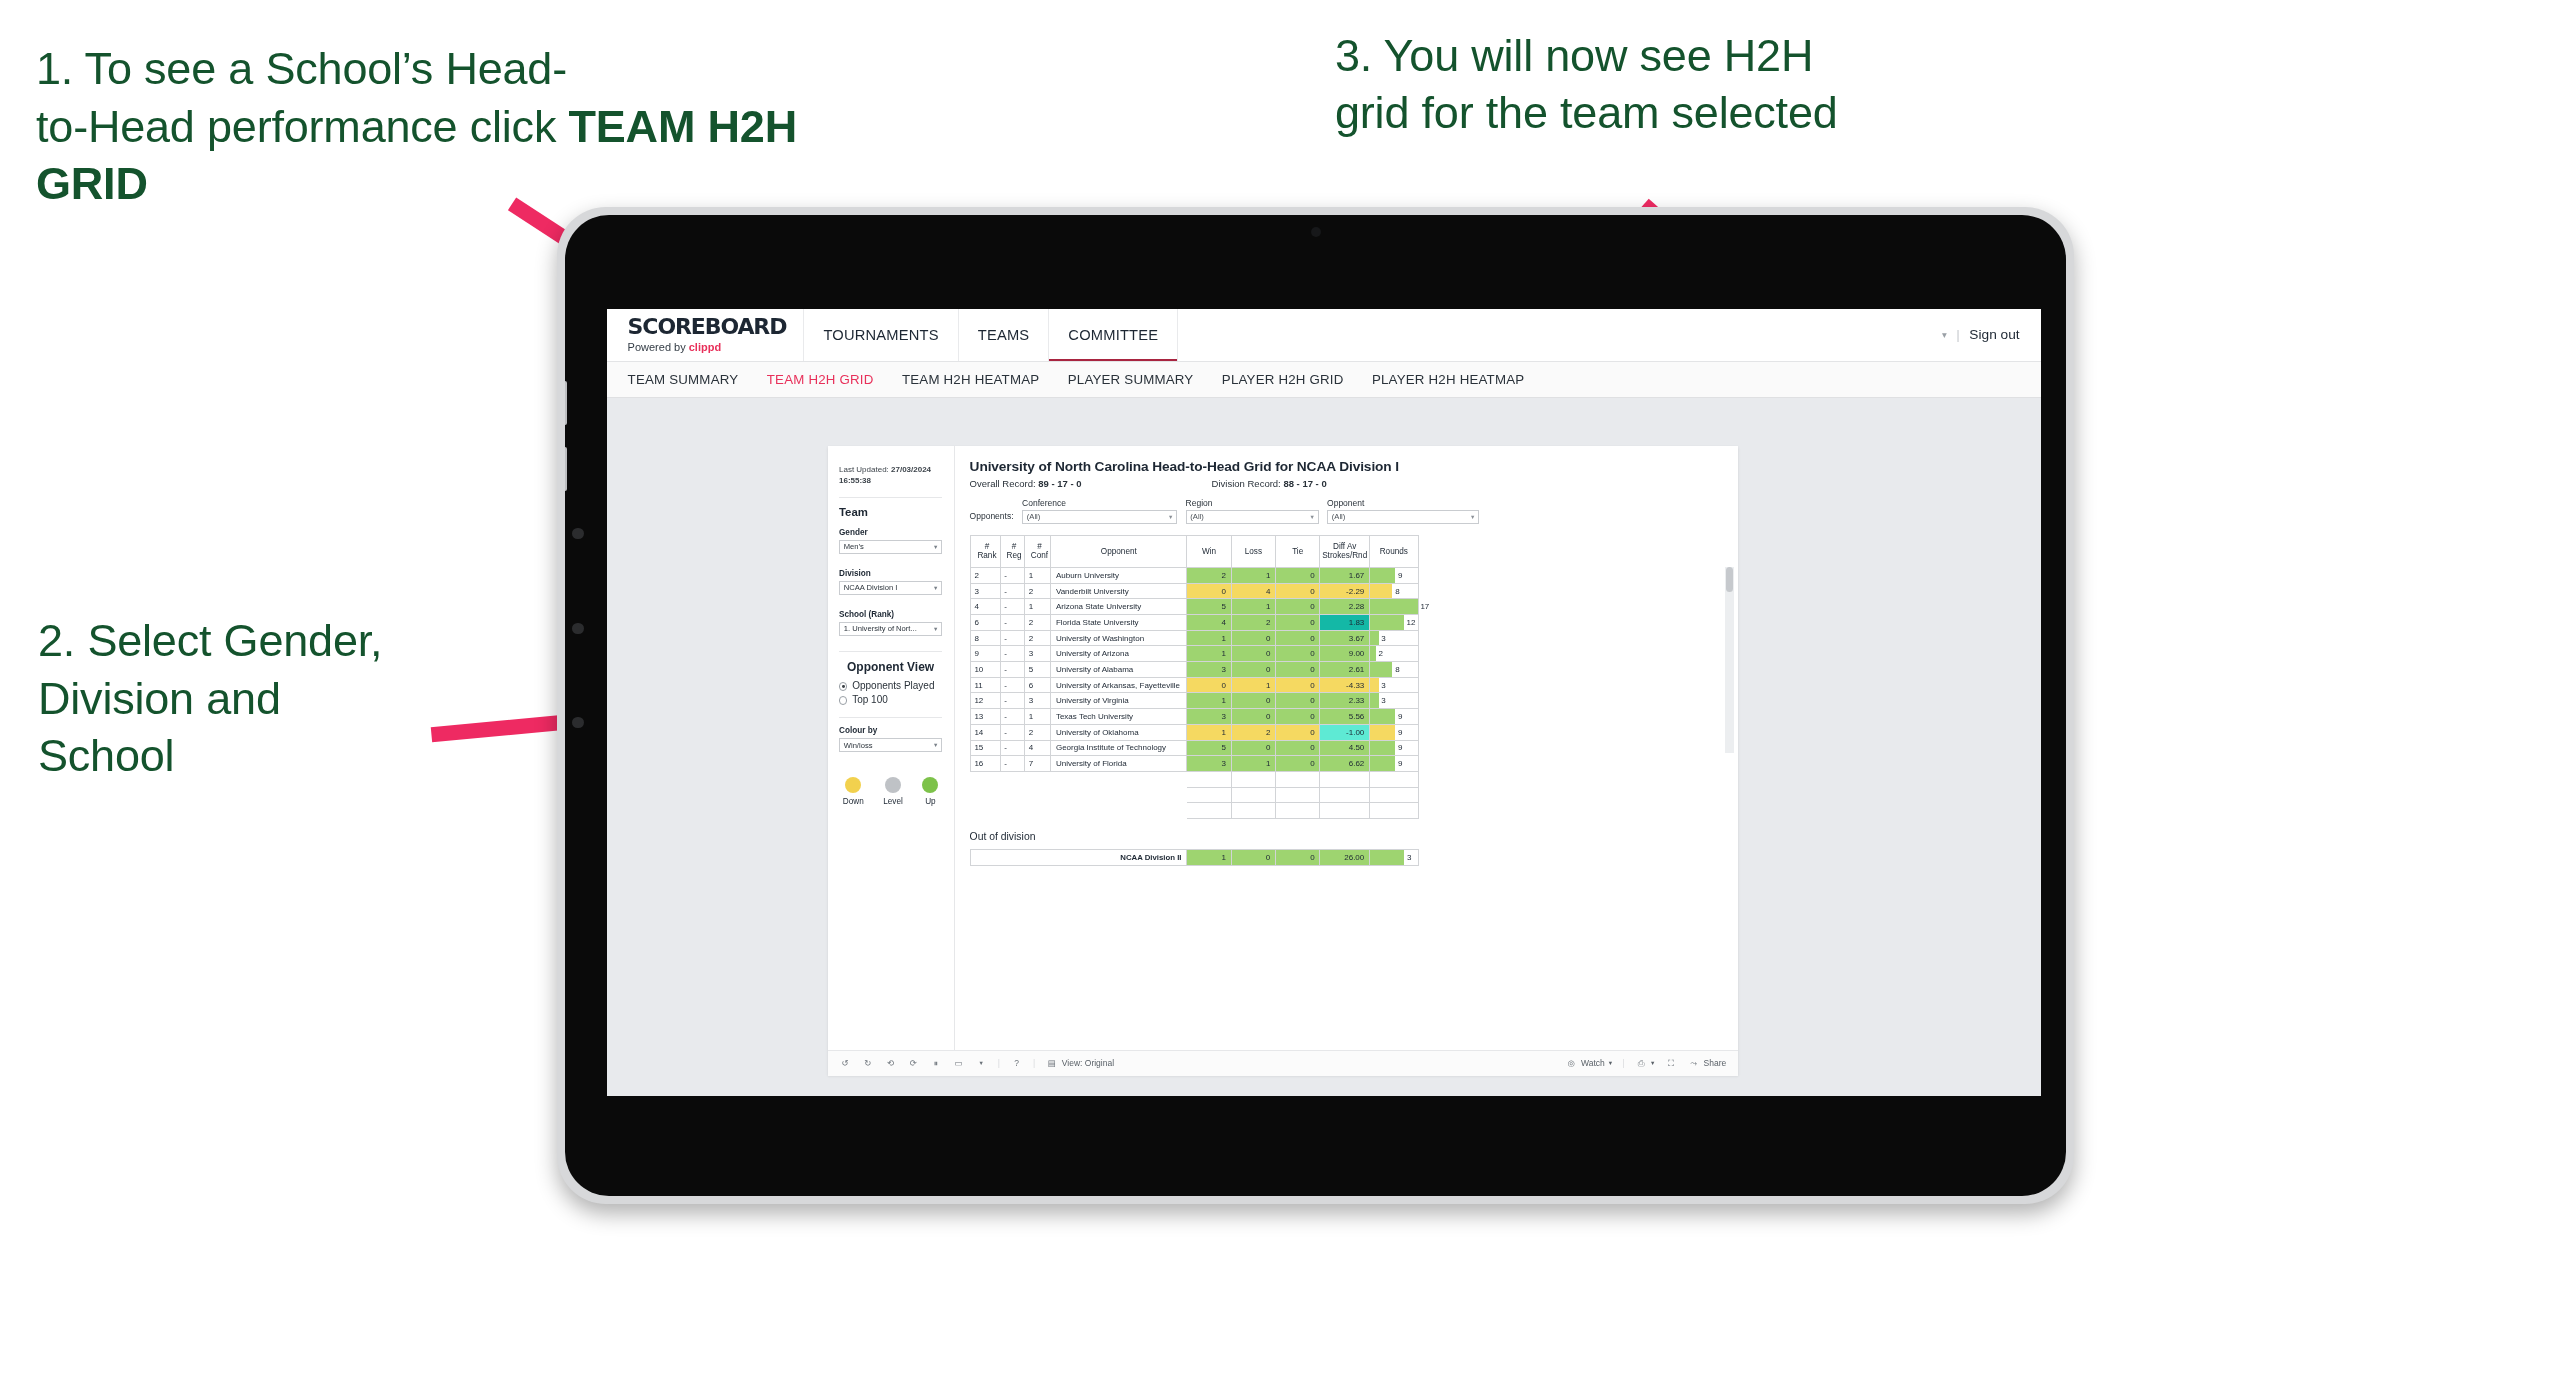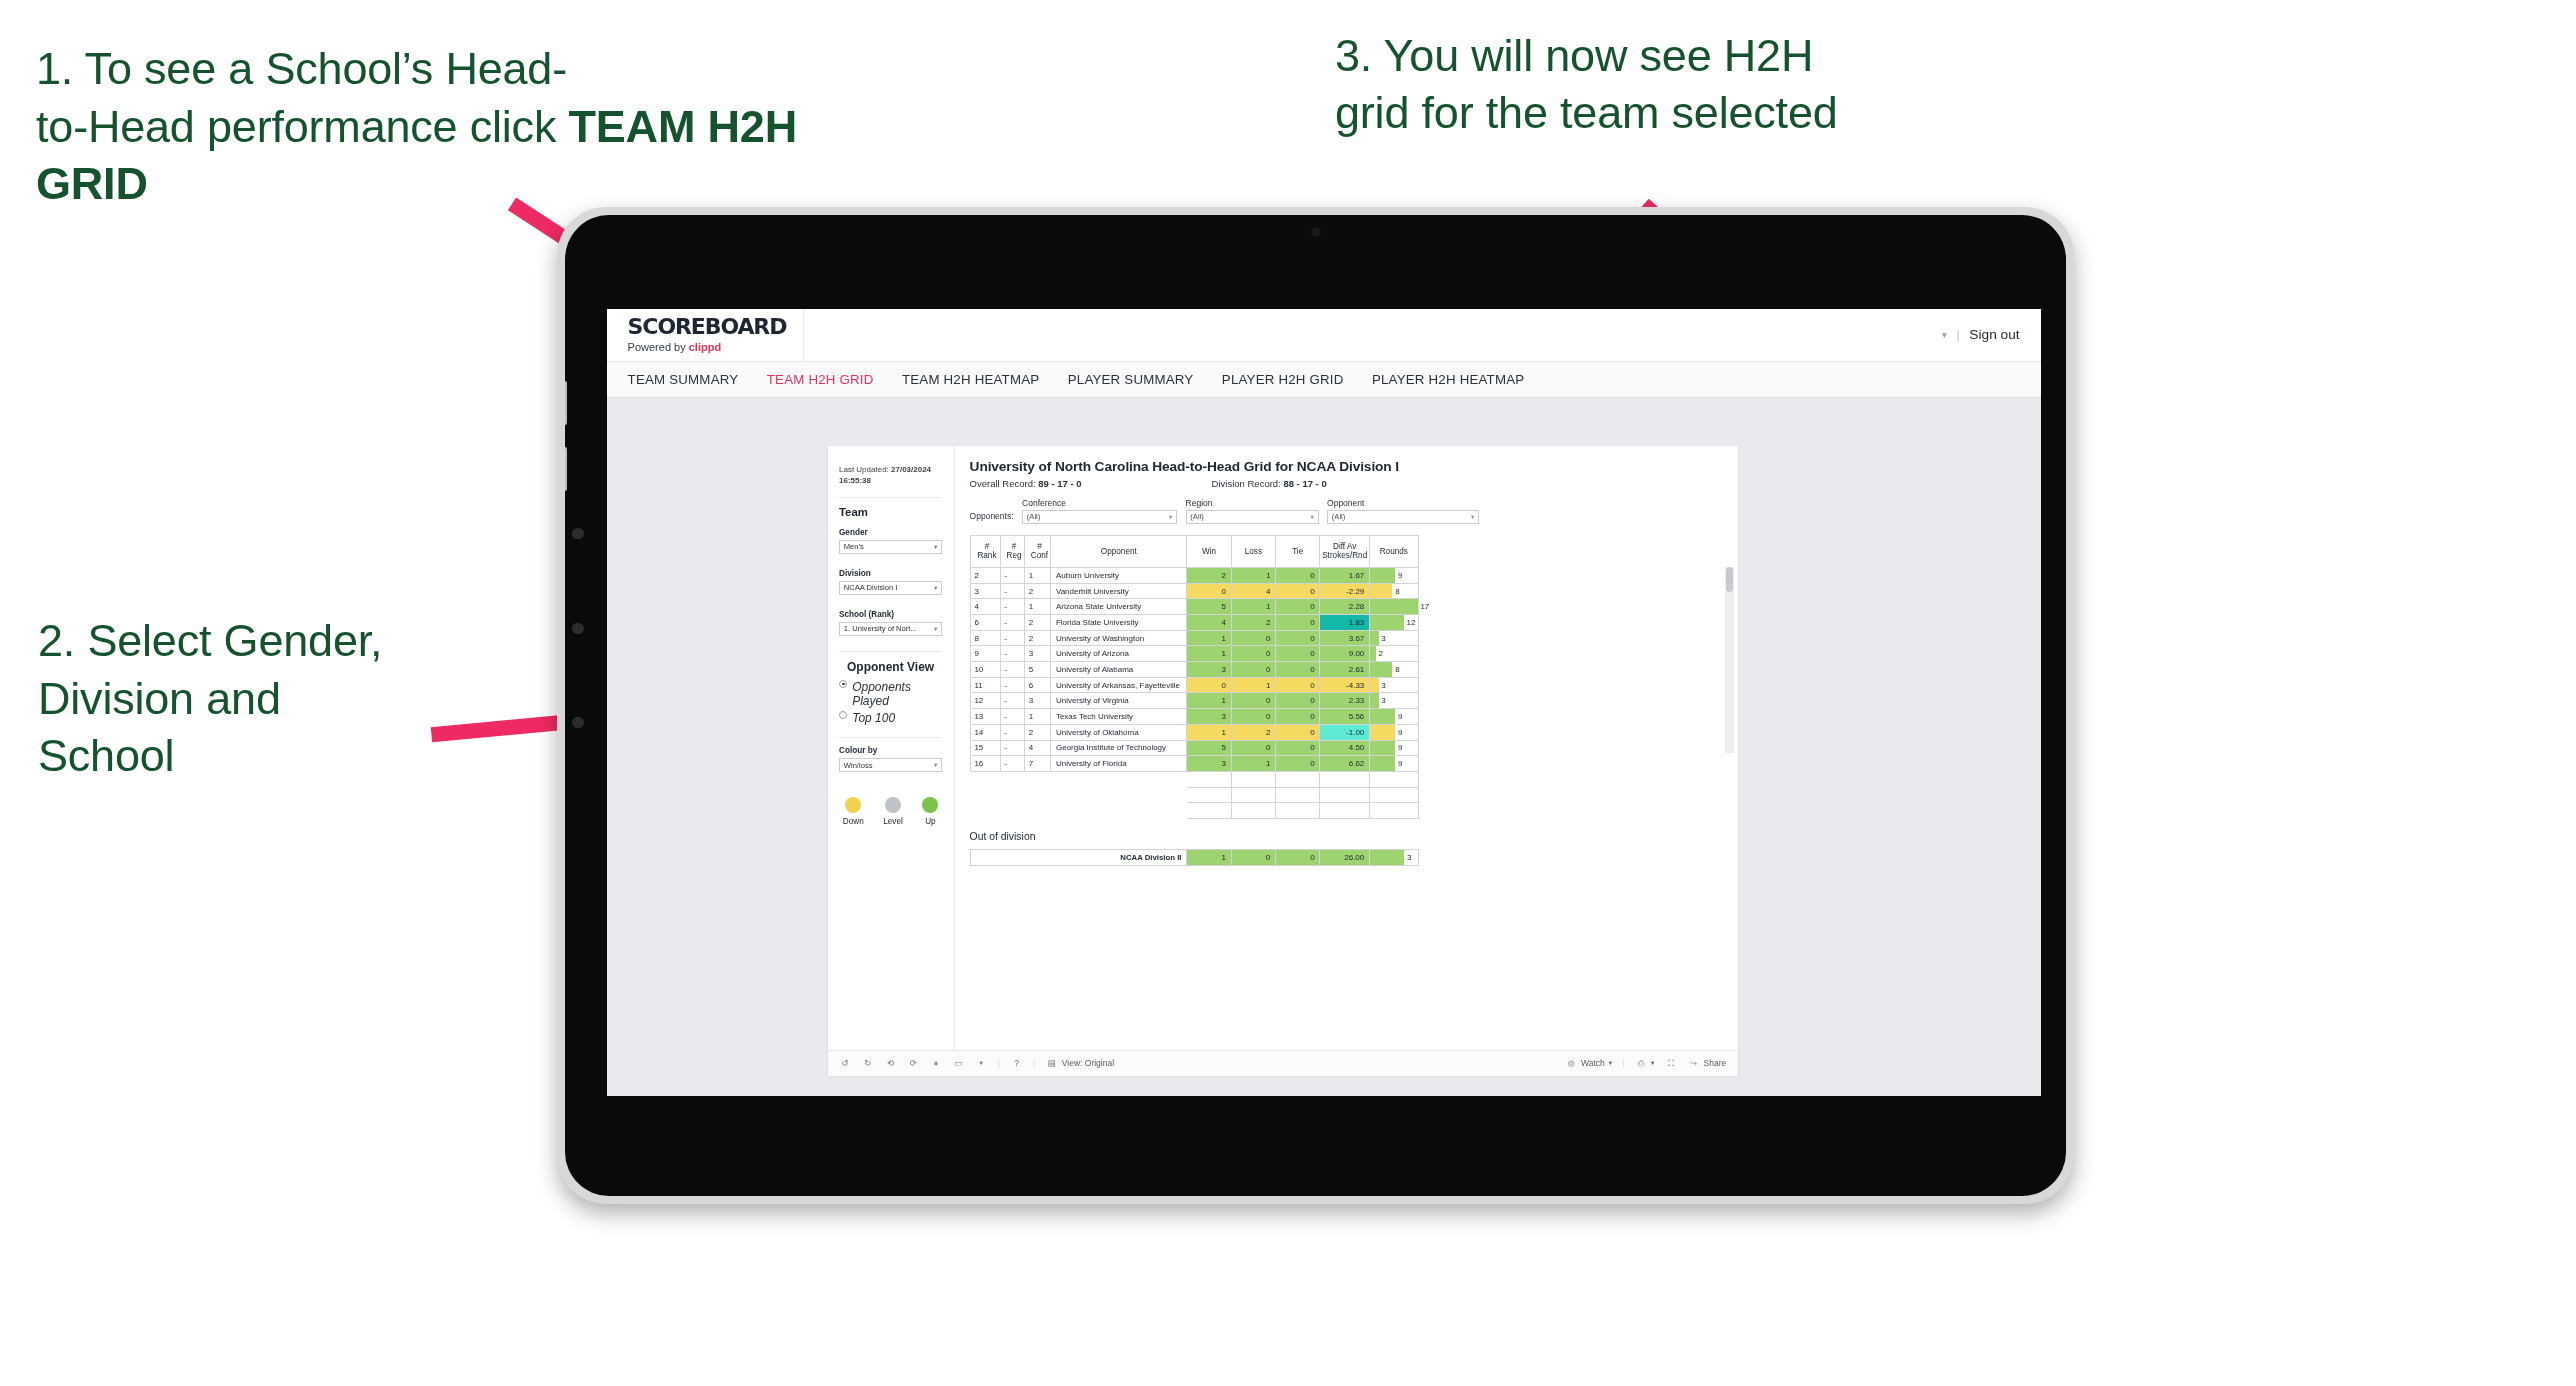--- a/index.html
+++ b/index.html
@@ -122,21 +122,21 @@
   .sec-title { font-size: 11.4px; font-weight: 700; color: #1d2733; margin: 1.9px 0 9.5px; }
   .sec-title.center { text-align: center; font-size: 12px; margin-bottom: 5.7px; }
   .f-label { font-size: 8.2px; font-weight: 700; color: #1d2733; margin-bottom: 2.8px; }
   .f-select {
     height: 14.2px; border: 0.9px solid #c9ccd0; background: #fff;
     display: flex; align-items: center; justify-content: space-between;
     padding: 0 3.8px; font-size: 7.6px; color: #2a323a; cursor: pointer;
     margin-bottom: 15px;
   }
   .f-select .car { color: #7a8189; font-size: 6.6px; }
-  .radio-row { display: flex; align-items: flex-start; gap: 4.7px; margin-bottom: 2.8px; font-size: 12px; color: #2a323a; cursor:pointer;font-style:italic; }
+  .radio-row { display: flex; align-items: flex-end; gap: 4.7px; margin-bottom: 2.8px; font-size: 10px; color: #2a323a; cursor:pointer; }
   .radio { width: 8.5px; height: 8.5px; border: 0.9px solid #9aa0a6; border-radius: 50%; background:#fff; position: relative; flex:none; }
   .radio.on::after { content:""; position:absolute; left:1.9px; top:1.9px; width:2.8px; height:2.8px; border-radius:50%; background:#3c4247; }
   #legend { display: flex; justify-content: space-between; padding: 0 3.8px; margin-top: 25px; }
   .lg { text-align: center; }
   .lg .dot { width: 16px; height: 16px; border-radius: 50%; margin: 0 auto 3.8px; }
   .lg .lb { font-size: 8.2px; color: #1d2733; }
 
   
   #view { flex: 1; padding: 13.3px 13.3px 0 15px; position: relative; }
   #sheet-title { font-size: 13.7px; font-weight: 700; color: #1d2733; letter-spacing: -0.1px; }
@@ -236,20 +236,25 @@
       <div class="side-dot" style="left:7.6px;top:313px;width:11.4px;height:11.4px;"></div>
       <div class="side-dot" style="left:7.6px;top:408px;width:11.4px;height:11.4px;"></div>
       <div class="side-dot" style="left:7.6px;top:502px;width:11.4px;height:11.4px;"></div>
 
       <div id="screen">
 
         <div id="appbar">
           <div id="brand">
             <div id="brand-title">SCOREBOARD</div>
             <div id="brand-sub"><span>Powered by </span><span class="clippd">clippd</span></div>
+          </div>
+          <div class="topnav">
+            <div class="topnav-item">TOURNAMENTS</div>
+            <div class="topnav-item">TEAMS</div>
+            <div class="topnav-item active">COMMITTEE</div>
           </div>
           <div id="topnav-spacer"></div>
           <div id="signout-wrap">
             <span id="signout-caret">▾</span>
             <span id="signout-div">|</span>
             <span>Sign out</span>
           </div>
         </div>
 
         <div id="subbar">

